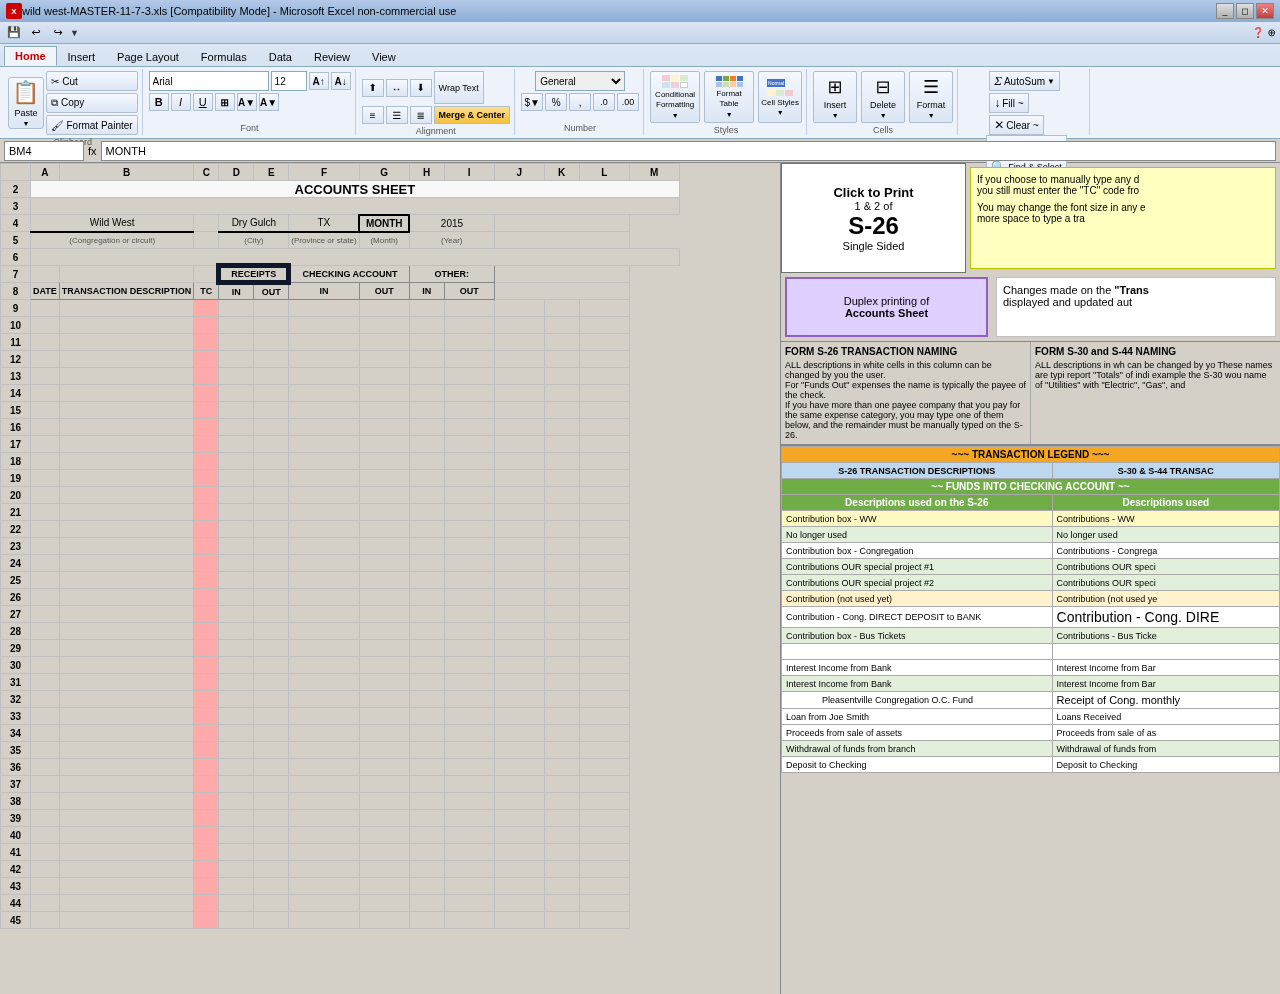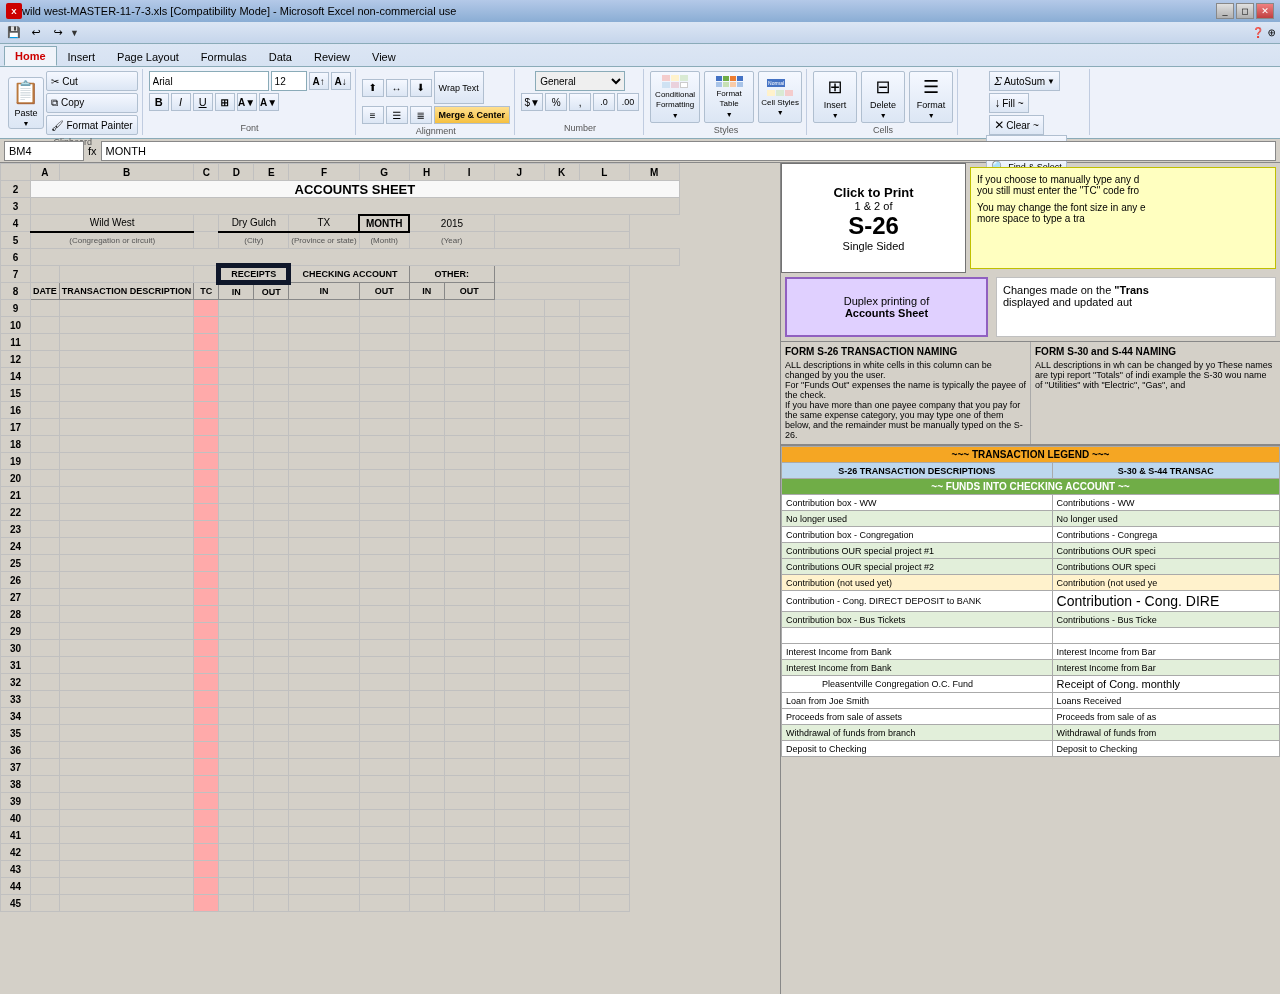--- a/index.html
+++ b/index.html
@@ -633,20 +633,35 @@
               <td></td>
               <td></td>
               <td></td>
               <td></td>
               <td></td>
               <td></td>
               <td></td>
               <td></td>
             </tr>
           <tr>
+              <td class="row-num">13</td>
+              <td></td>
+              <td></td>
+              <td style="background:#ffaaaa;"></td>
+              <td></td>
+              <td></td>
+              <td></td>
+              <td></td>
+              <td></td>
+              <td></td>
+              <td></td>
+              <td></td>
+              <td></td>
+            </tr>
+          <tr>
               <td class="row-num">14</td>
               <td></td>
               <td></td>
               <td style="background:#ffaaaa;"></td>
               <td></td>
               <td></td>
               <td></td>
               <td></td>
               <td></td>
               <td></td>
@@ -1172,23 +1187,27 @@
           <tr>
             <td colspan="2" class="trans-header-blue" style="background:#f5a623;color:#000;text-align:center;font-weight:bold;">~~~ TRANSACTION LEGEND ~~~</td>
           </tr>
           <tr>
             <td class="trans-col-header">S-26 TRANSACTION DESCRIPTIONS</td>
             <td class="trans-col-header">S-30 &amp; S-44 TRANSAC</td>
           </tr>
           <tr>
             <td colspan="2" class="trans-header-green">~~ FUNDS INTO CHECKING ACCOUNT ~~</td>
           </tr>
+          <tr>
+            <td class="trans-sub-header">Descriptions used on the S-26</td>
+            <td class="trans-sub-header">Descriptions used</td>
+          </tr>
         </thead>
         <tbody id="legend-tbody">
-        <tr style="background: #ffffff;">
+        <tr style="background: #fef9c3;">
               <td style="font-size: 9px;">Contribution box - WW</td>
               <td style="font-size: 9px;">Contributions - WW</td>
             </tr>
             <tr style="background: rgb(226, 239, 218);">
               <td style="font-size: 9px;">No longer used</td>
               <td style="font-size: 9px;">No longer used</td>
             </tr>
             <tr style="background: rgb(255, 255, 255);">
               <td style="font-size: 9px;">Contribution box - Congregation</td>
               <td style="font-size: 9px;">Contributions - Congrega</td>

